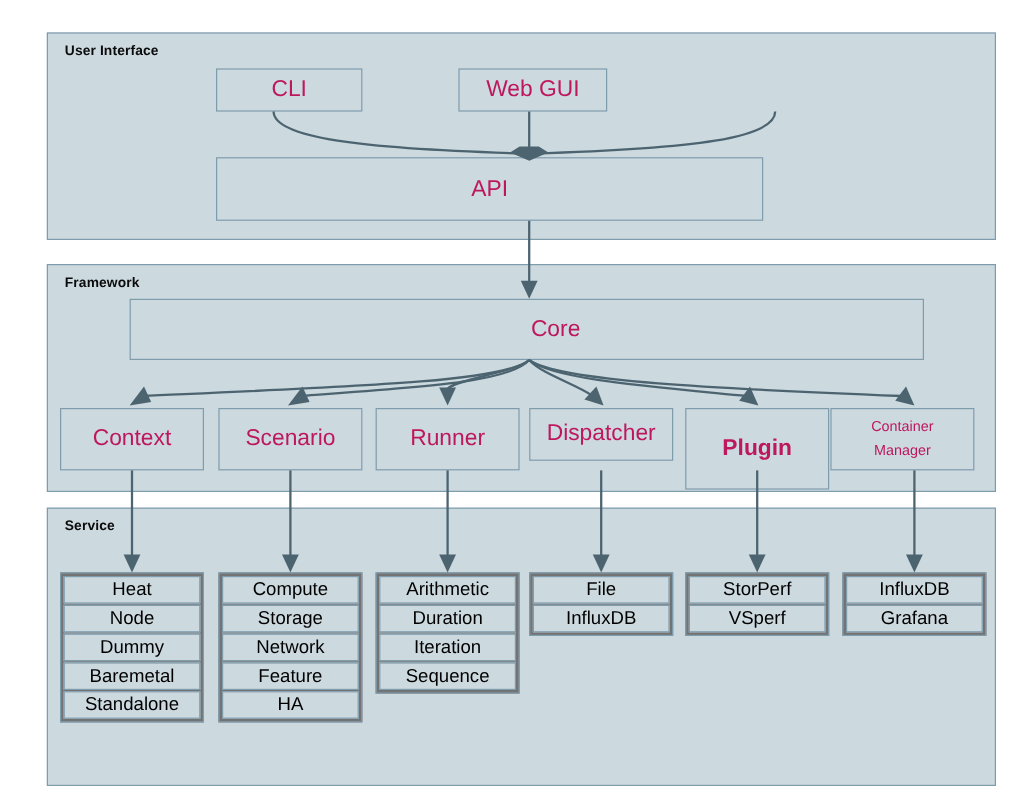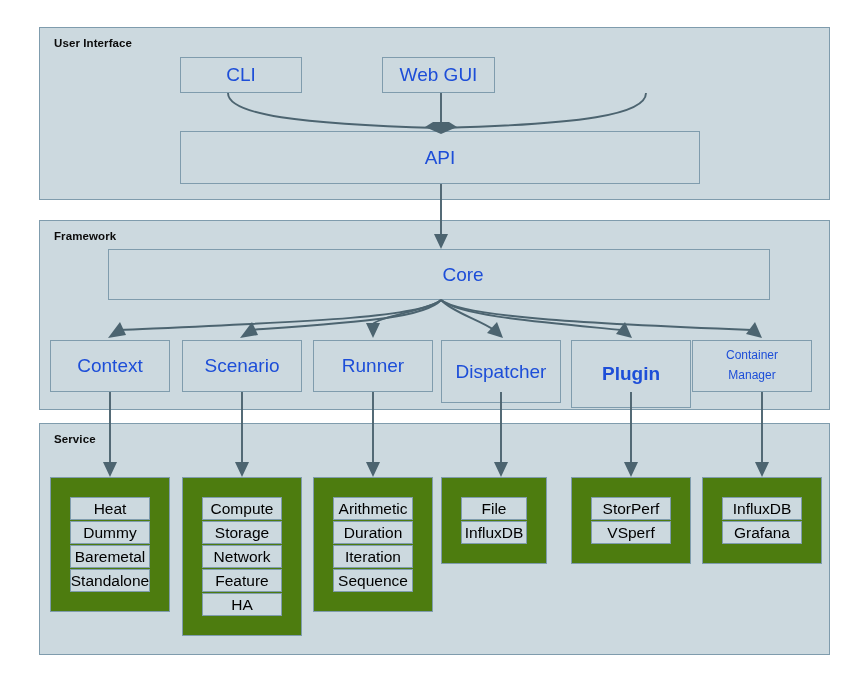--- a/index.html
+++ b/index.html
@@ -24,35 +24,35 @@
 
   .node{
     position:absolute;
     background:#ccd9df;
     border:1.3px solid #7f9cad;
     box-sizing:border-box;
     display:flex;
     align-items:center;
     justify-content:center;
     font-size:19px;
-    color:#1d4ed8;
+    color:#be185d;
     white-space:nowrap;
   }
   .node.small{
     font-size:12px;
     flex-direction:column;
     line-height:1.65;
   }
 
   .stack{
     position:absolute;
     border:1.3px solid #7f9cad;
-    background:#4d7c0f;
-    box-sizing:border-box;
-    padding:19px;
+    background:#737373;
+    box-sizing:border-box;
+    padding:2px;
   }
   .cell{
     height:23px;
     border:1.2px solid #7f9cad;
     box-sizing:border-box;
     background:#ccd9df;
     display:flex;
     align-items:center;
     justify-content:center;
     font-size:15.5px;
@@ -75,79 +75,80 @@
 
 <div id="stage">
 
   <div class="panel" style="left:39px; top:27px; width:791px; height:173px;">
     <div class="panel-label">User Interface</div>
   </div>
 
   <div class="node" style="left:180px; top:57px; width:122px; height:36px;">
     <span>CLI</span>
   </div>
-  <div class="node" style="left:382px; top:57px; width:113px; height:36px;">
+  <div class="node" style="left:382px; top:57px; width:124px; height:36px;">
     <span>Web GUI</span>
   </div>
-  <div class="node" style="left:180px; top:131px; width:520px; height:53px;">
+  <div class="node" style="left:180px; top:131px; width:456px; height:53px;">
     <span>API</span>
   </div>
 
   <div class="panel" style="left:39px; top:220px; width:791px; height:190px;">
     <div class="panel-label">Framework</div>
   </div>
 
   <div class="node" style="left:108px; top:249px; width:662px; height:51px;padding-left:48px;">
     <span>Core</span>
   </div>
 
   <div class="node" style="left:50px; top:340px; width:120px; height:52px;">
     <span>Context</span>
   </div>
   <div class="node" style="left:182px; top:340px; width:120px; height:52px;">
     <span>Scenario</span>
   </div>
   <div class="node" style="left:313px; top:340px; width:120px; height:52px;">
     <span>Runner</span>
   </div>
-  <div class="node" style="left:441px; top:340px; width:120px; height:63px;">
+  <div class="node" style="left:441px; top:340px; width:120px; height:44px;">
     <span>Dispatcher</span>
   </div>
   <div class="node" style="left:571px; top:340px; width:120px; height:68px;font-weight:bold;">
     <span>Plugin</span>
   </div>
   <div class="node small" style="left:692px; top:340px; width:120px; height:52px;">
     <span>Container</span>
     <span>Manager</span>
   </div>
 
   <div class="panel" style="left:39px; top:423px; width:791px; height:232px;">
     <div class="panel-label">Service</div>
   </div>
 
   <div class="stack" style="left:50px; top:477px; width:120px;">
       <div class="cell">Heat</div>
+      <div class="cell">Node</div>
       <div class="cell">Dummy</div>
       <div class="cell">Baremetal</div>
       <div class="cell">Standalone</div>
     </div>
   <div class="stack" style="left:182px; top:477px; width:120px;">
       <div class="cell">Compute</div>
       <div class="cell">Storage</div>
       <div class="cell">Network</div>
       <div class="cell">Feature</div>
       <div class="cell">HA</div>
     </div>
   <div class="stack" style="left:313px; top:477px; width:120px;">
       <div class="cell">Arithmetic</div>
       <div class="cell">Duration</div>
       <div class="cell">Iteration</div>
       <div class="cell">Sequence</div>
     </div>
-  <div class="stack" style="left:441px; top:477px; width:106px;">
+  <div class="stack" style="left:441px; top:477px; width:120px;">
       <div class="cell">File</div>
       <div class="cell">InfluxDB</div>
     </div>
   <div class="stack" style="left:571px; top:477px; width:120px;text-align:center;">
       <div class="cell">StorPerf</div>
       <div class="cell">VSperf</div>
     </div>
   <div class="stack" style="left:702px; top:477px; width:120px;">
       <div class="cell">InfluxDB</div>
       <div class="cell">Grafana</div>

